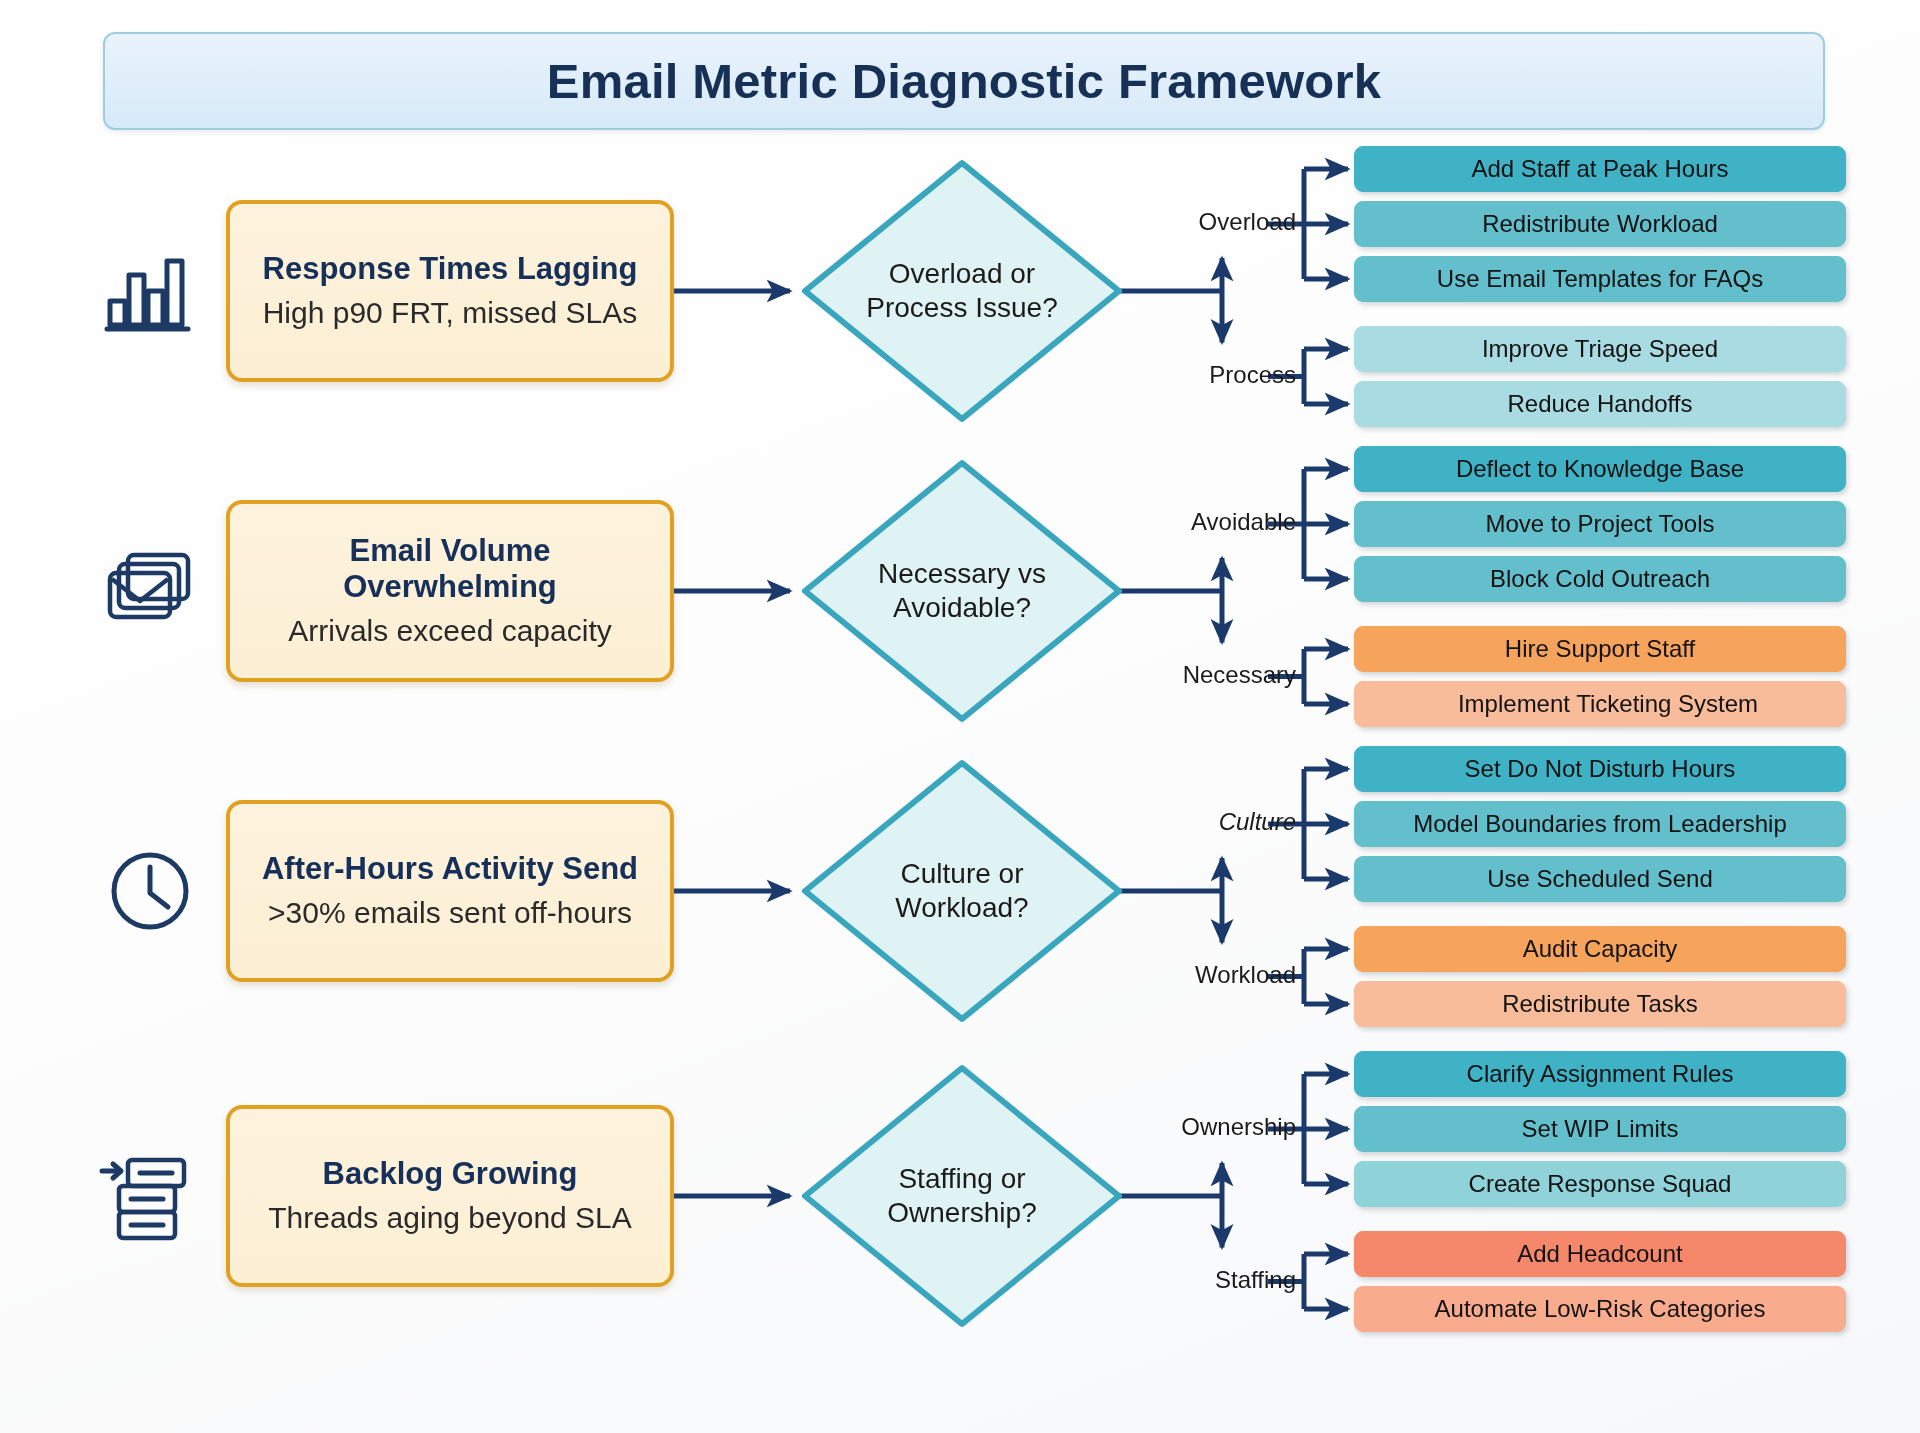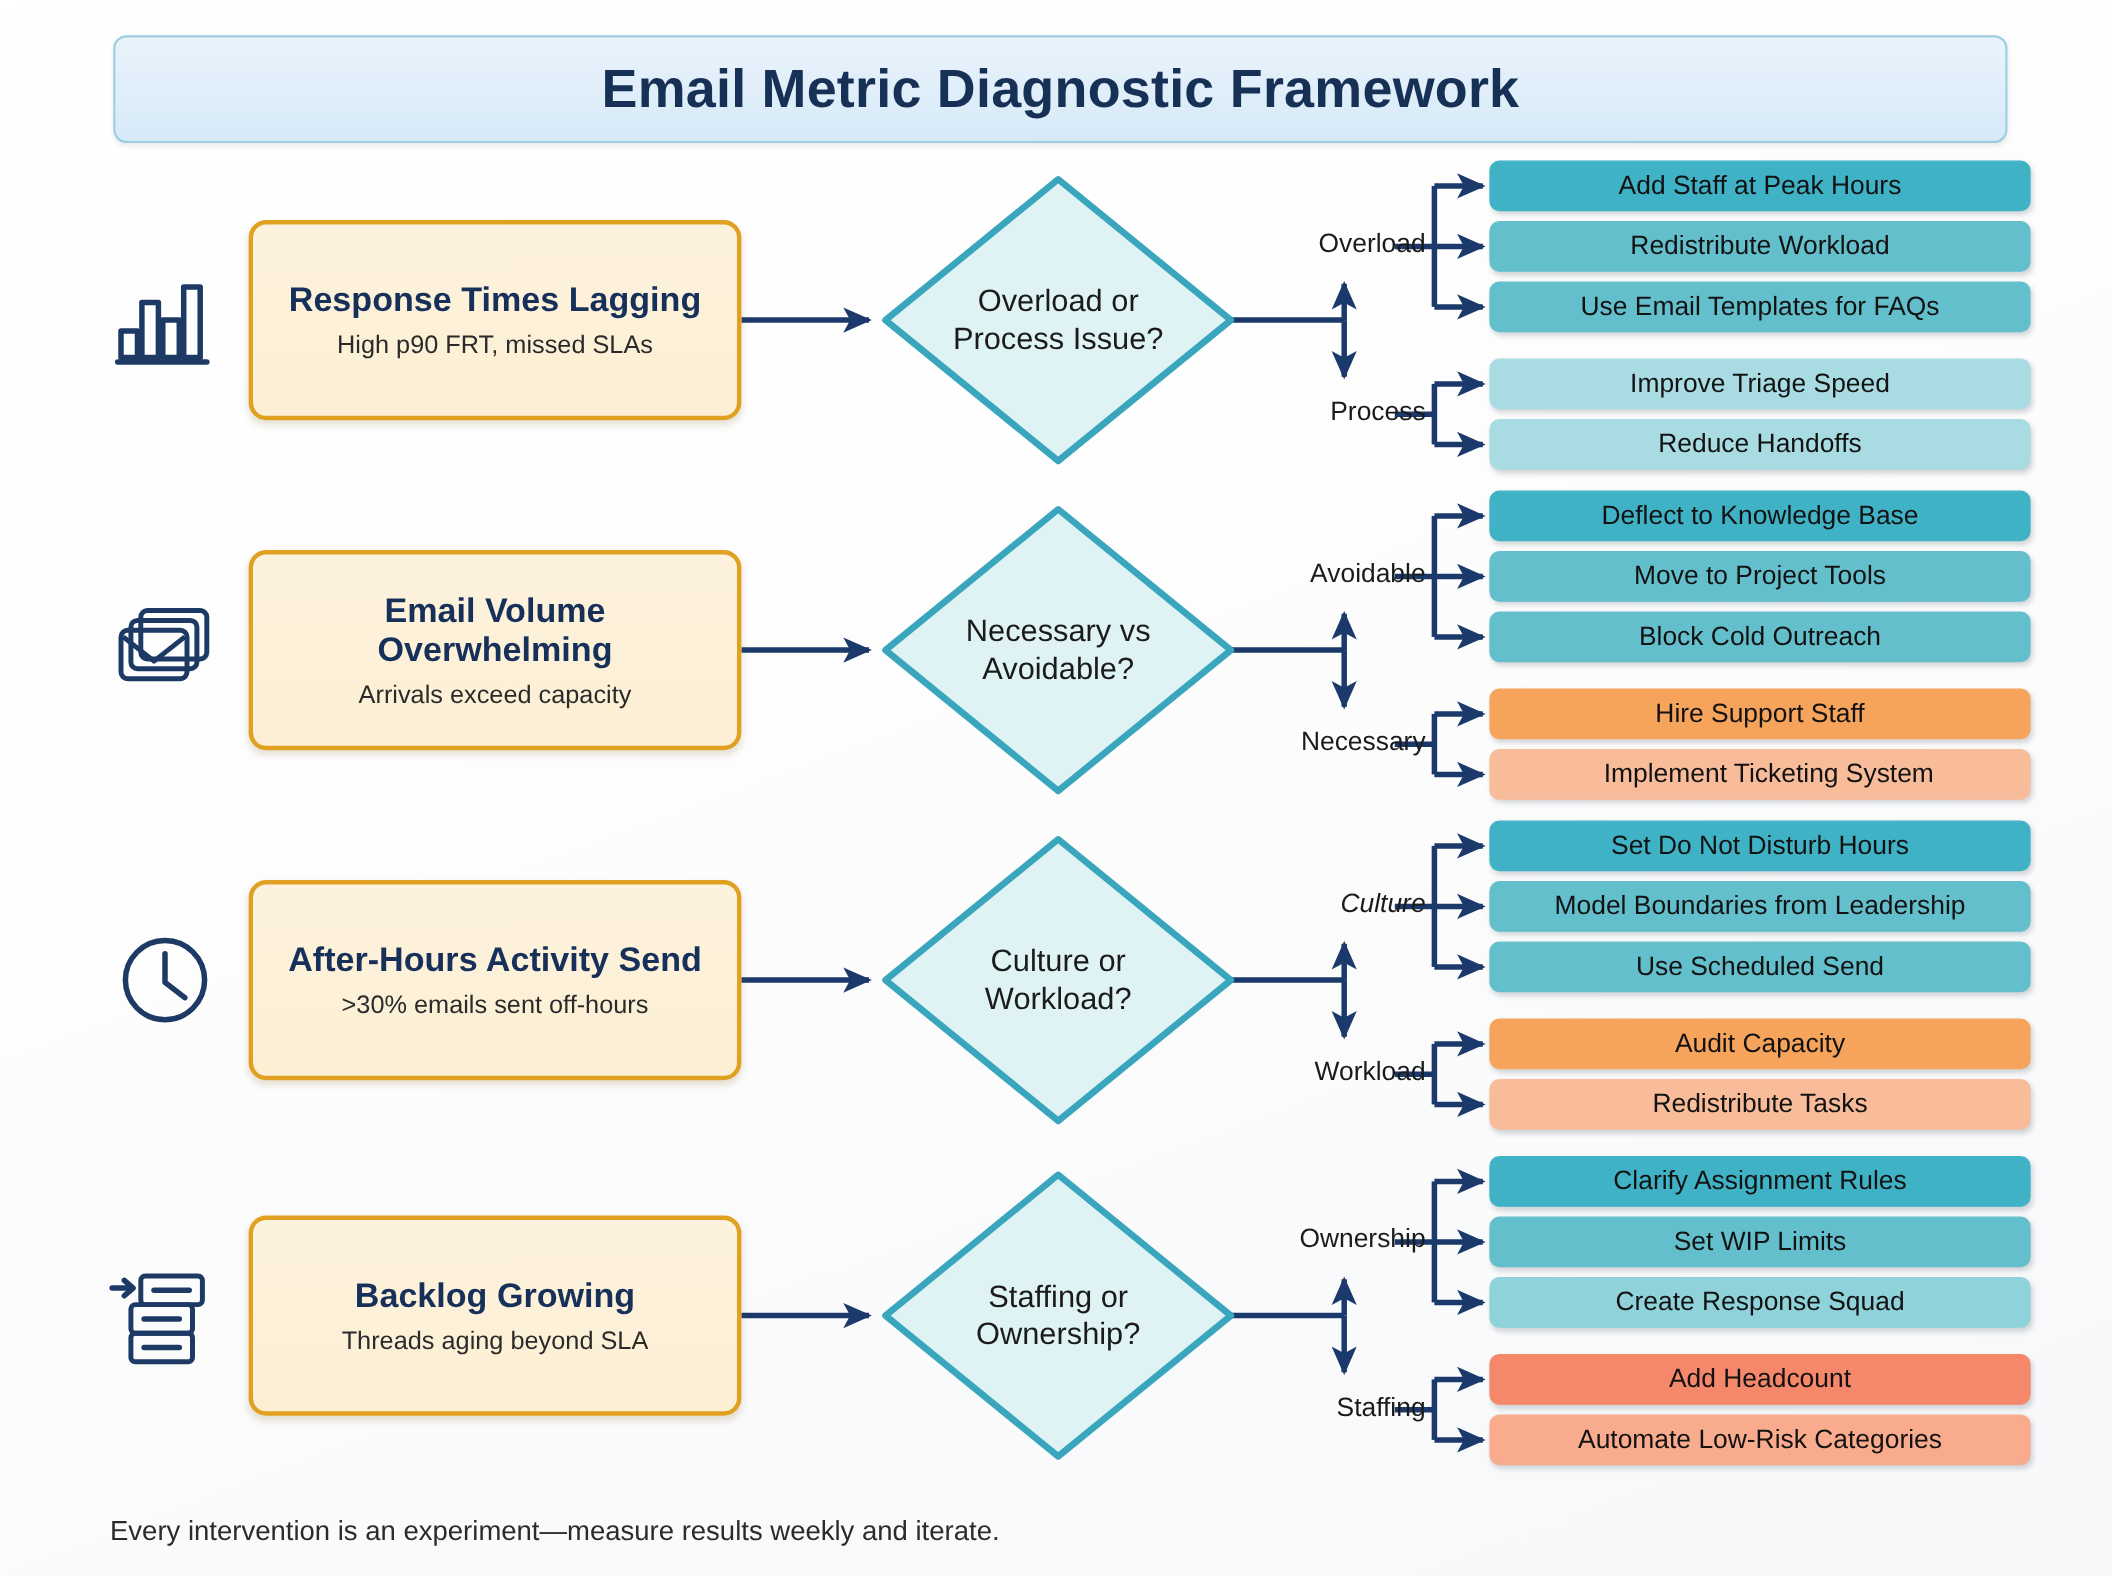--- a/index.html
+++ b/index.html
@@ -53,21 +53,21 @@
     box-shadow:0 4px 7px rgba(120,90,20,.18);
     box-sizing:border-box;
     display:flex;flex-direction:column;align-items:center;justify-content:center;
     padding:14px 16px;
   }
   .problem-title{
     font-size:31px;font-weight:bold;color:#16305a;
     text-align:center;line-height:1.16;
   }
   .problem-sub{
-    font-size:23px;color:#2a2a2a;margin-top:9px;line-height:1.15;
+    font-size:30px;color:#2a2a2a;margin-top:9px;line-height:1.15;
   }
 
   
   .diamond-wrap{
     position:absolute; left:800px; width:324px; height:266px;
   }
   .diamond-shape{
     position:absolute;inset:0;
   }
   .diamond-label{
@@ -274,21 +274,20 @@
           <svg class="diamond-shape" viewBox="0 0 324 266">
             <polygon points="162,5 319,133 162,261 5,133" fill="#dff3f5" stroke="#3aa6bd" stroke-width="6" stroke-linejoin="round"></polygon>
           </svg>
           <div class="diamond-label">
             <div>Staffing or<br>Ownership?</div>
           </div>
         </div>
       </div>
     </div>
 
-  <div class="footer-note">Every intervention is an experiment—measure results weekly and iterate.</div>
 <div class="action" style="top: 146px; background: rgb(63, 178, 198); border: 1px solid rgb(63, 178, 198);">Add Staff at Peak Hours</div>
     <div class="action" style="top: 201px; background: rgb(99, 191, 204); border: 1px solid rgb(99, 191, 204);">Redistribute Workload</div>
     <div class="action" style="top: 256px; background: rgb(99, 191, 204); border: 1px solid rgb(99, 191, 204);">Use Email Templates for FAQs</div>
     <div class="action" style="top: 326px; background: rgb(169, 220, 226); border: 1px solid rgb(169, 220, 226);">Improve Triage Speed</div>
     <div class="action" style="top: 381px; background: rgb(169, 220, 226); border: 1px solid rgb(169, 220, 226);">Reduce Handoffs</div>
     <div class="branch-label" style="top: 208px; left: 1000px; width: 296px;">Overload</div>
     <div class="branch-label" style="top: 360.5px; left: 1000px; width: 296px;">Process</div>
     <div class="action" style="top: 446px; background: rgb(63, 178, 198); border: 1px solid rgb(63, 178, 198);">Deflect to Knowledge Base</div>
     <div class="action" style="top: 501px; background: rgb(99, 191, 204); border: 1px solid rgb(99, 191, 204);">Move to Project Tools</div>
     <div class="action" style="top: 556px; background: rgb(99, 191, 204); border: 1px solid rgb(99, 191, 204);">Block Cold Outreach</div>

